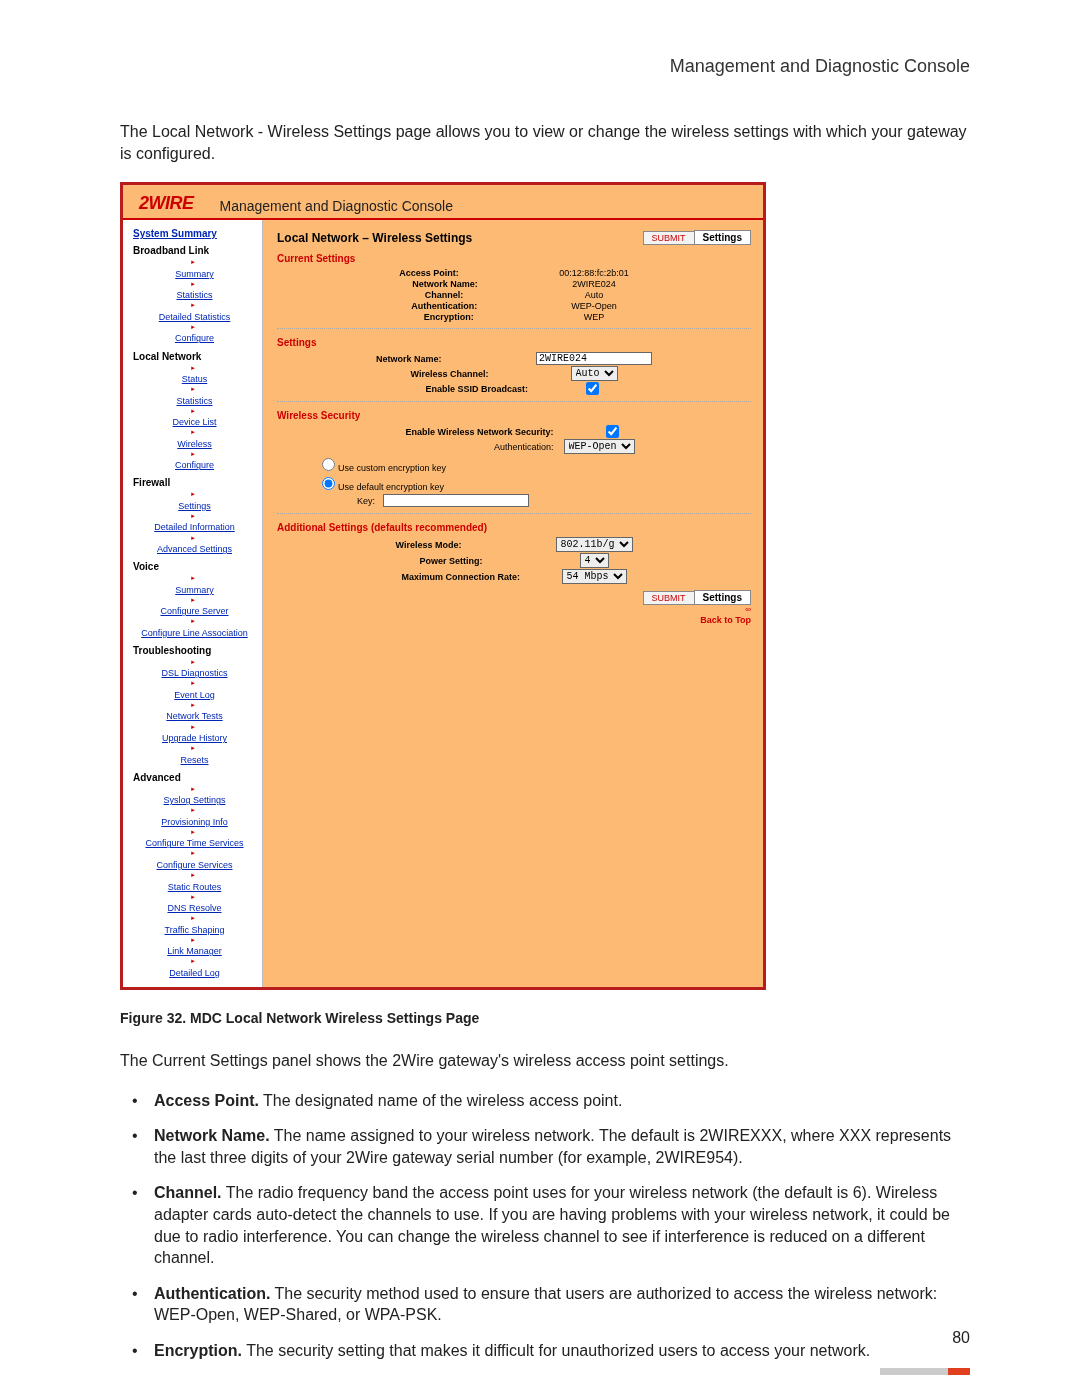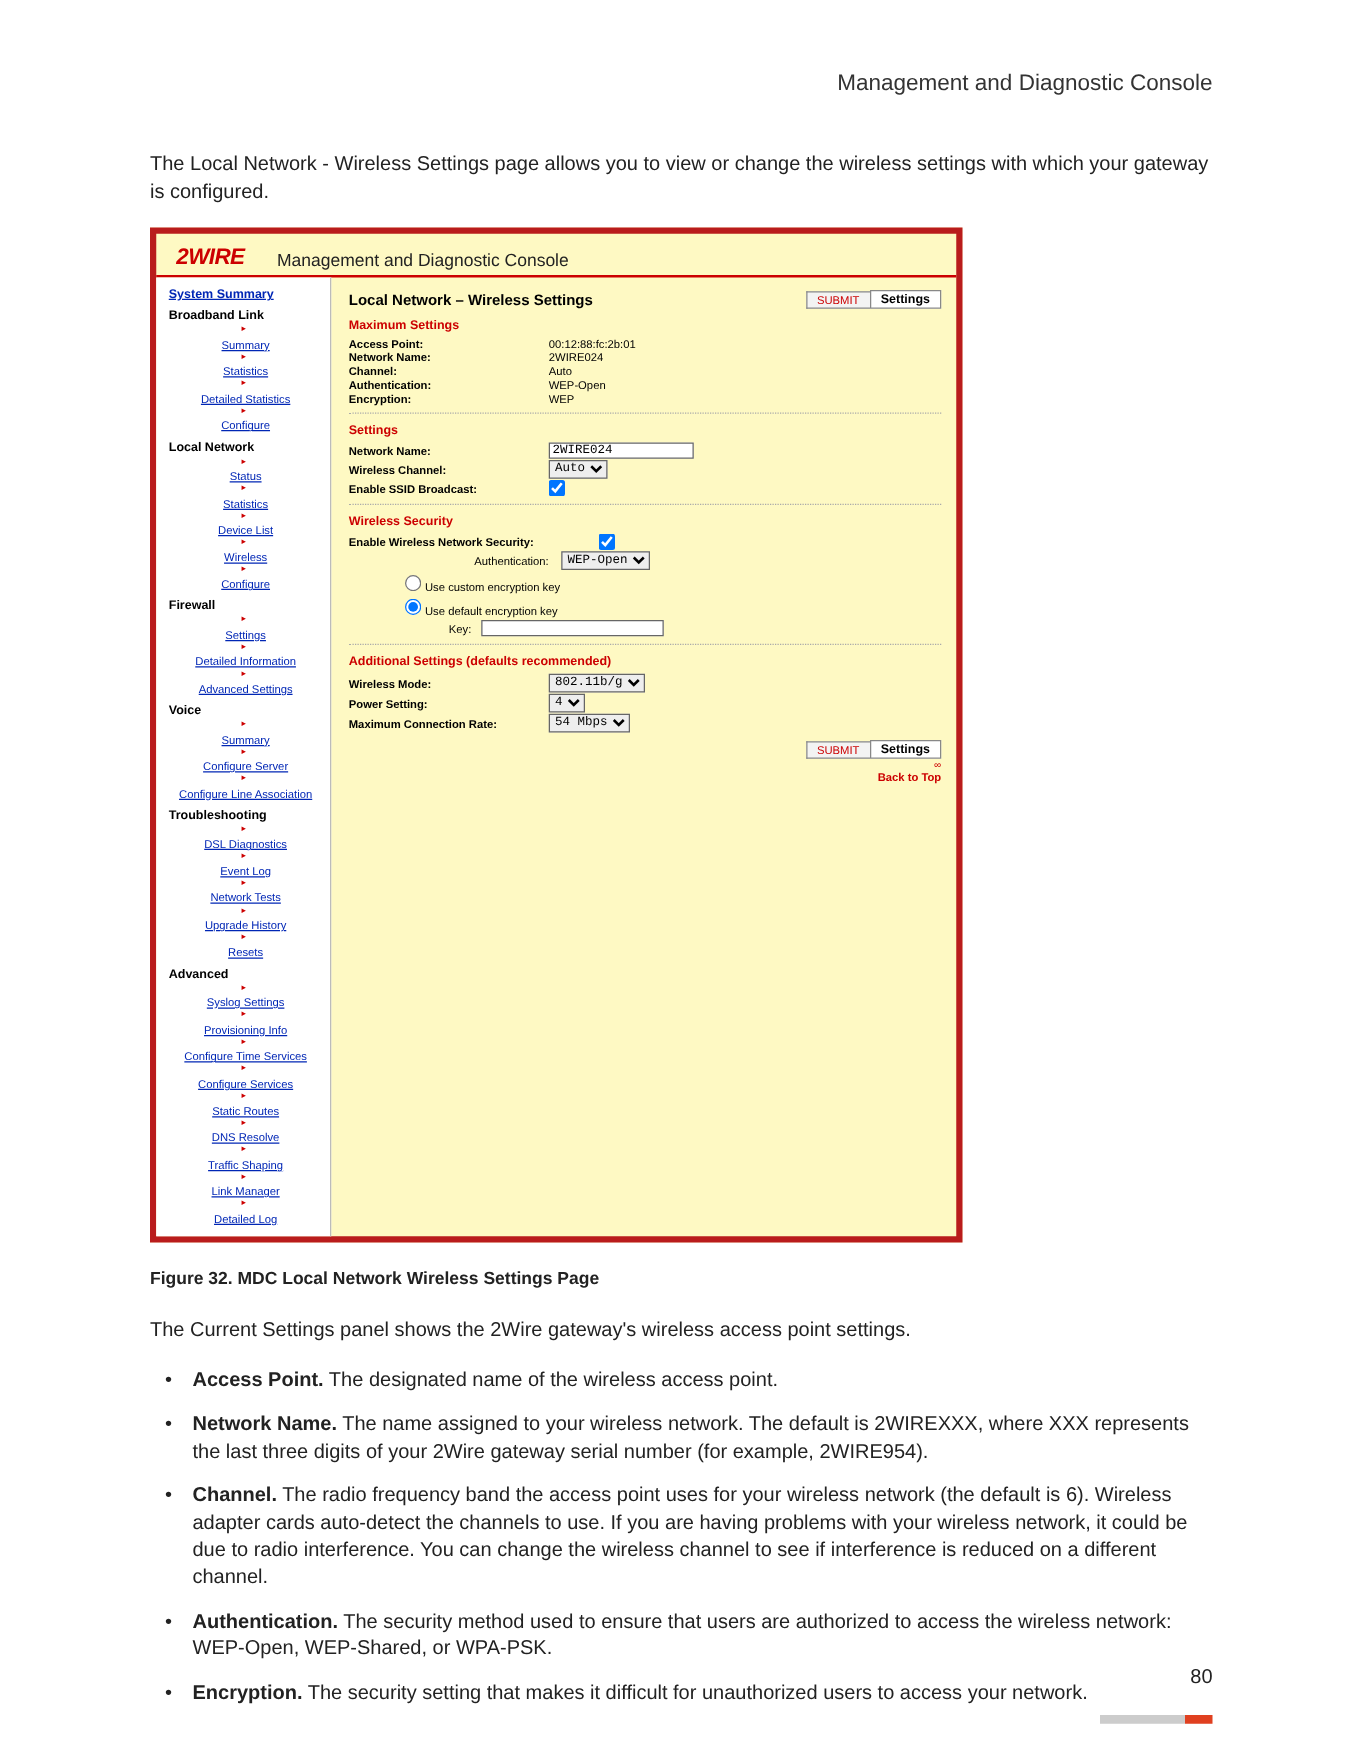--- a/index.html
+++ b/index.html
@@ -76,22 +76,22 @@
     width: 90px;
     height: 7px;
     display: flex;
   }
   .page-accent .l { flex: 3; background: #ccc; }
   .page-accent .r { flex: 1; background: #e04020; }
 
   
   .mdc-shot {
     width: 640px;
-    border: 5px solid #b91c1c;
-    background: #fef9c3;
+    border: 3px solid #b91c1c;
+    background: #fdba74;
     font-size: 10px;
     color: #000;
     margin-top: 10px;
   }
   .mdc-header {
     display: flex;
     align-items: flex-end;
     border-bottom: 2px solid #c00;
     padding: 8px 10px 4px 16px;
     gap: 26px;
@@ -193,20 +193,21 @@
     color: #c00;
     font-weight: bold;
     font-size: 10px;
     margin-bottom: 4px;
     margin-top: 8px;
   }
   .kv {
     display: flex;
     margin-bottom: 1px;
     align-items: center;
+    justify-content: center;
   }
   .kv .k {
     width: 160px;
     font-weight: bold;
     font-size: 9px;
   }
   .kv .v {
     font-size: 9px;
   }
   .kv .v-ctrl {
@@ -426,21 +427,21 @@
 
       <div class="content">
         <div class="content-title-row">
           <div class="content-title">Local Network – Wireless Settings</div>
           <div class="submit-group">
             <button class="btn-submit">SUBMIT</button>
             <span class="submit-label">Settings</span>
           </div>
         </div>
 
-        <div class="sec-head">Maximum Settings</div>
+        <div class="sec-head">Current Settings</div>
         <div class="kv">
             <span class="k">Access Point:</span>
             <span class="v">00:12:88:fc:2b:01</span>
           </div>
         <div class="kv">
             <span class="k">Network Name:</span>
             <span class="v">2WIRE024</span>
           </div>
         <div class="kv">
             <span class="k">Channel:</span>

